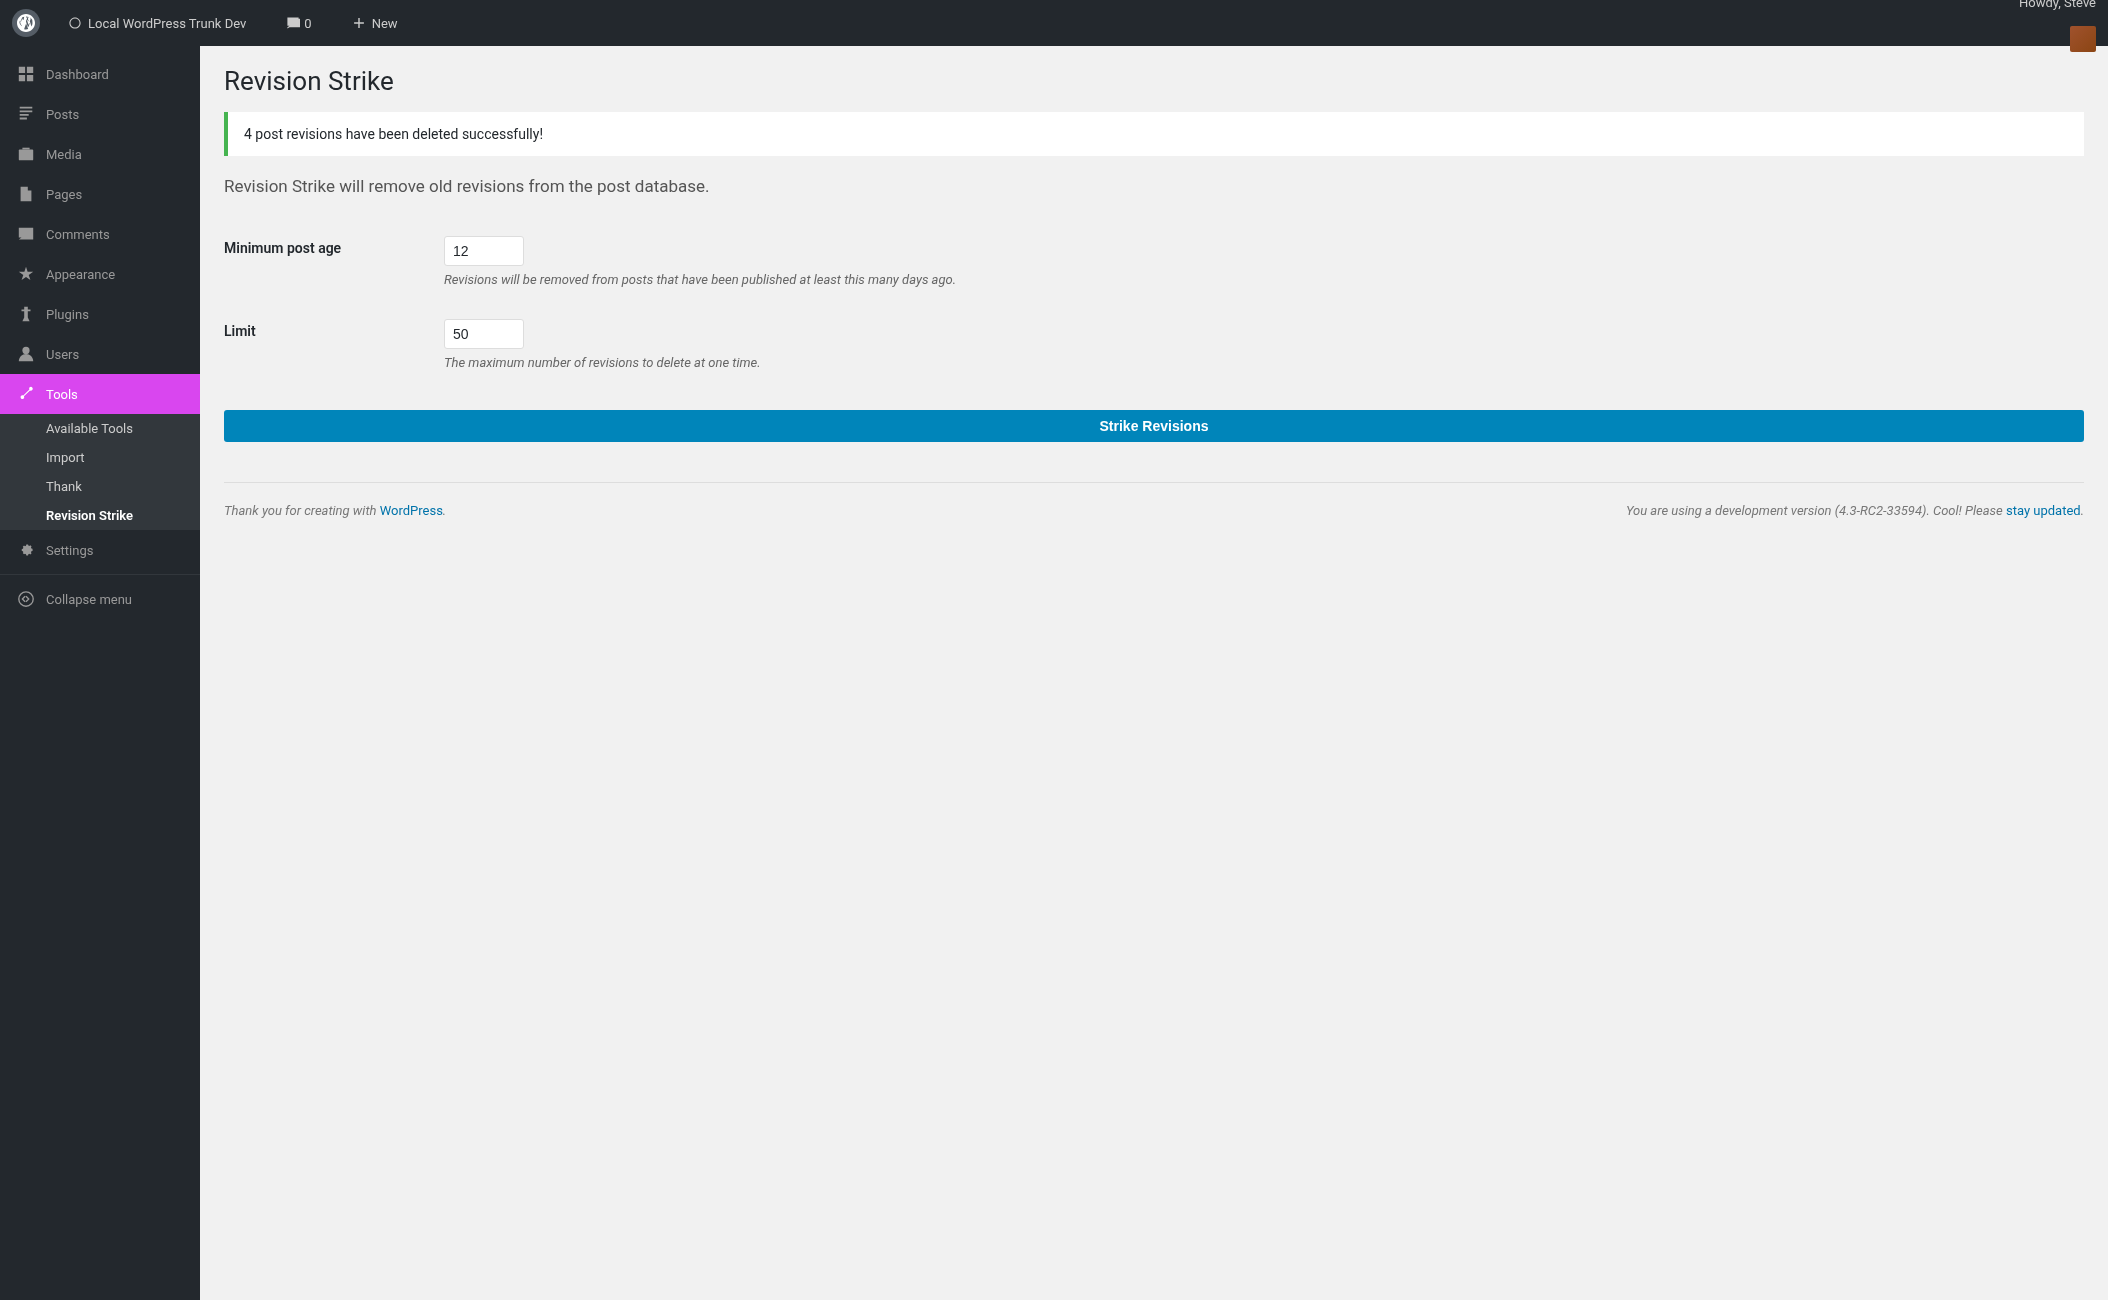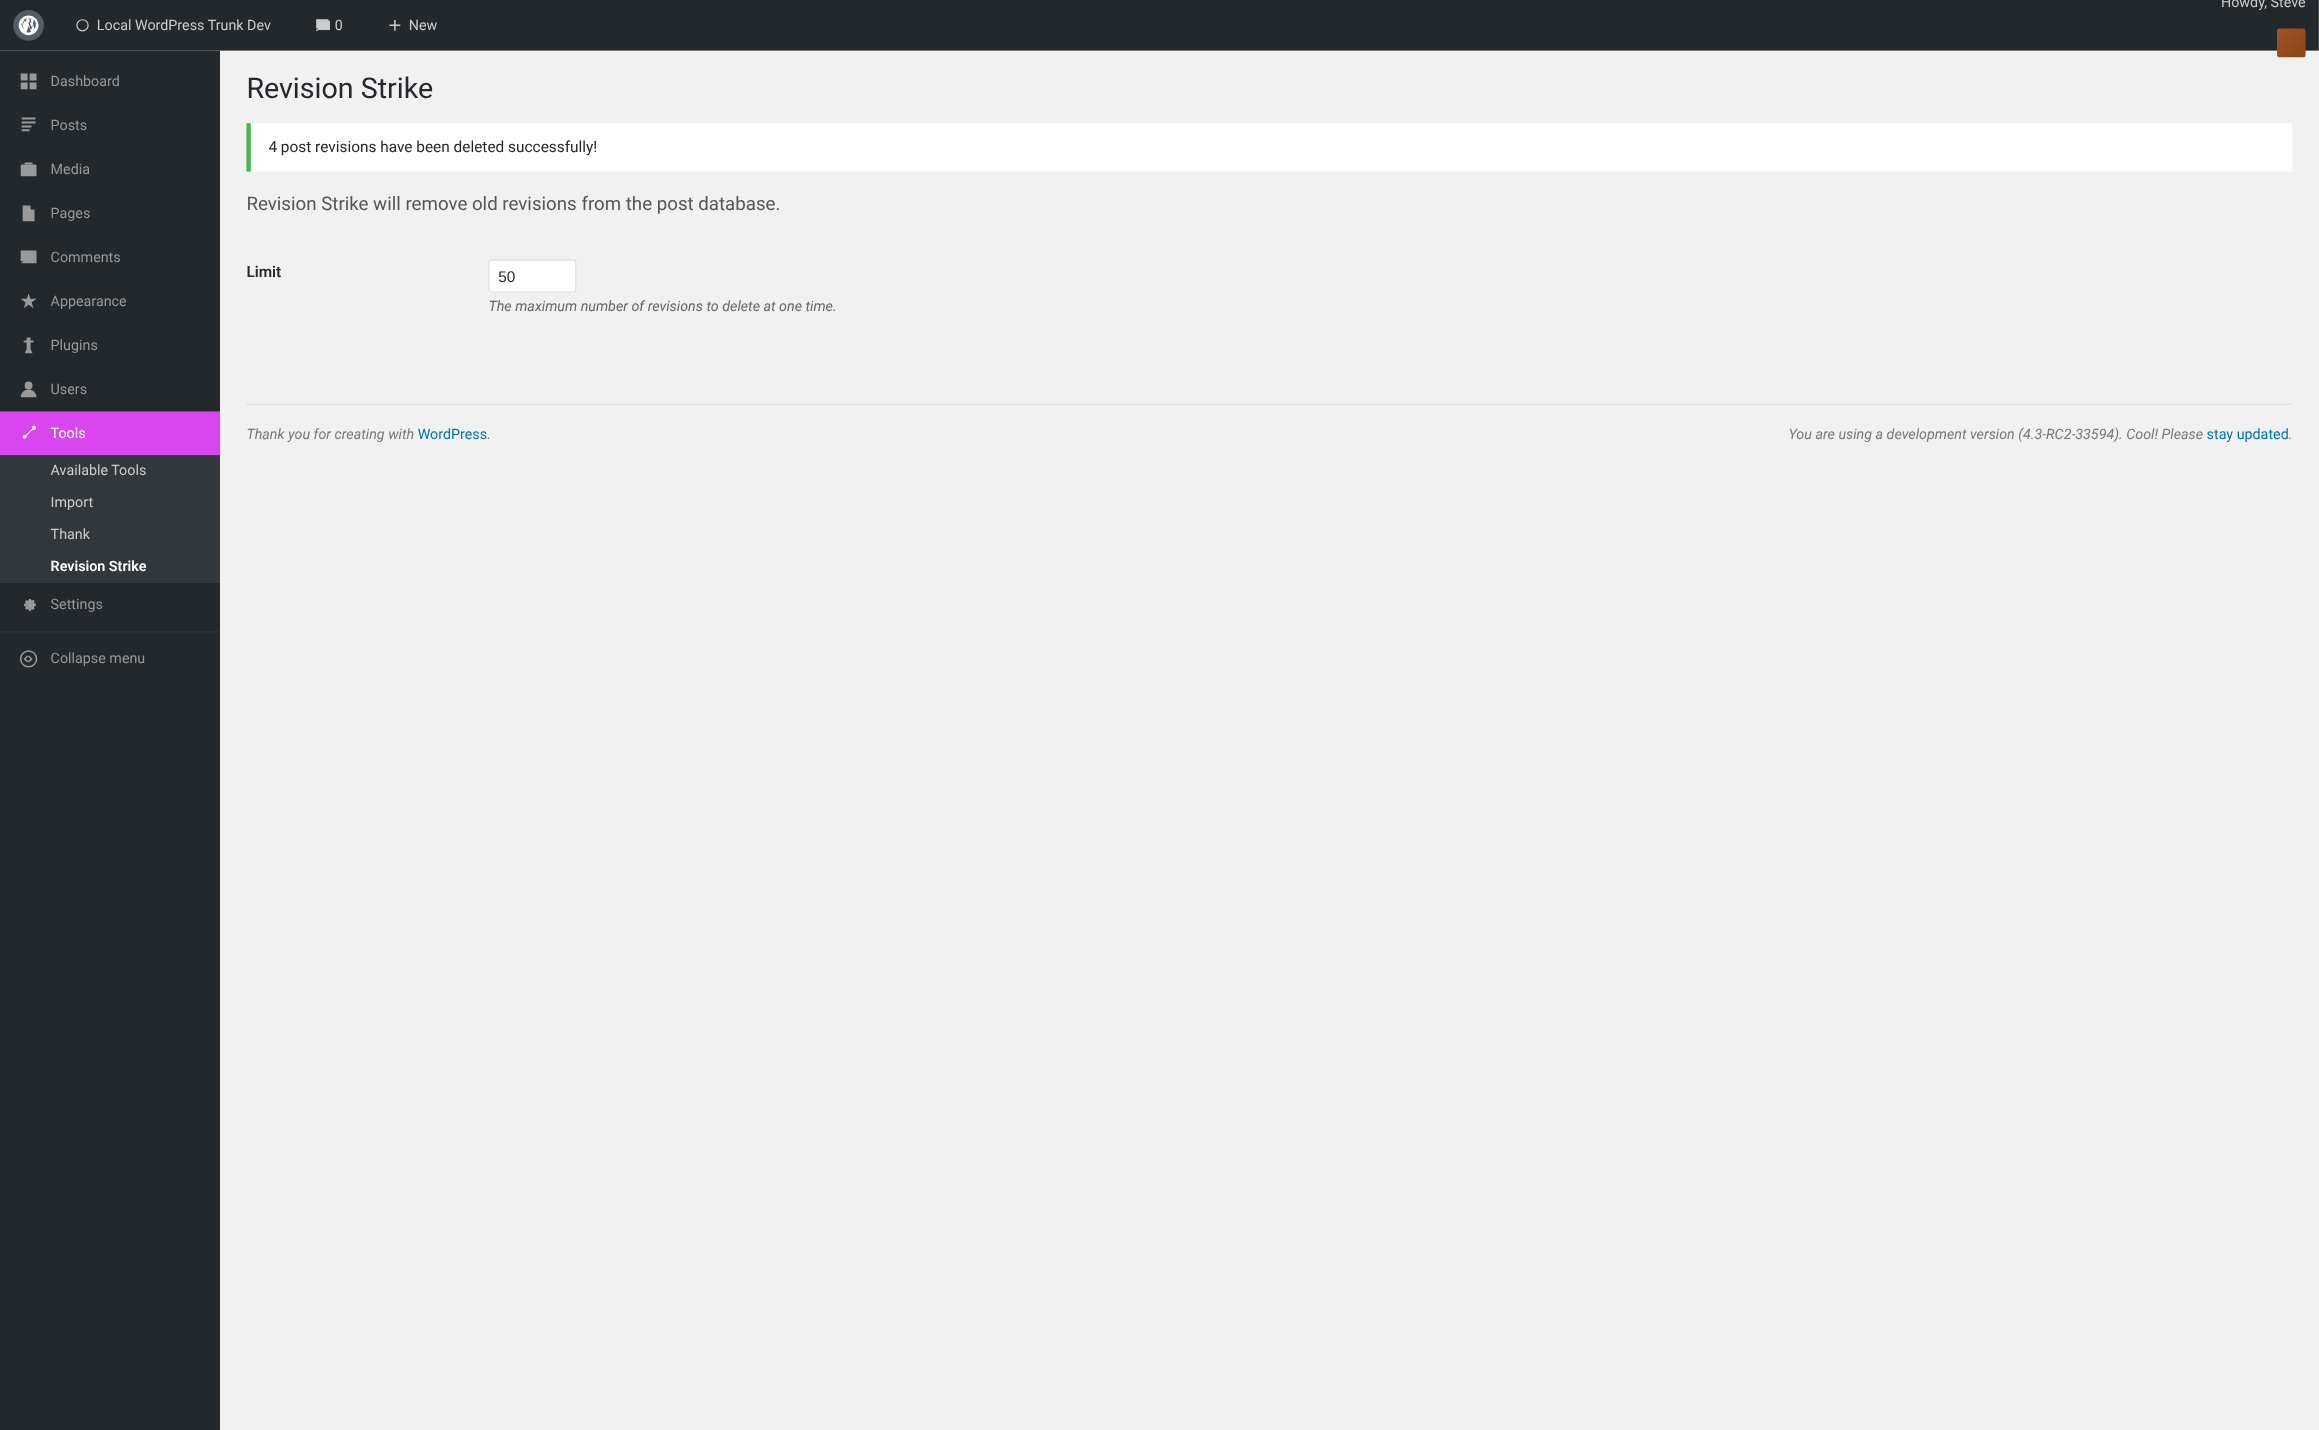--- a/index.html
+++ b/index.html
@@ -278,29 +278,37 @@
 
     <div class="success-notice">
       <span>4 post revisions have been deleted successfully!</span>
     </div>
 
     <p class="intro-text">Revision Strike will remove old revisions from the post database.</p>
 
     <table class="form-table">
       <tbody>
         <tr>
+          <th>Minimum post age</th>
+          <td>
+            <input type="number" value="12" style="">
+            <span class="description">Revisions will be removed from posts that have been published at least this many days ago.</span>
+          </td>
+        </tr>
+        <tr>
           <th>Limit</th>
           <td>
             <input type="number" value="50" style="">
             <span class="description">The maximum number of revisions to delete at one time.</span>
           </td>
         </tr>
       </tbody>
     </table>
 
+    <button class="button-primary">Strike Revisions</button>
 
     <div class="wp-footer">
       <div>
         <span>Thank you for creating with </span><a href="#">WordPress</a><span>.</span>
       </div>
       <div>
         <span>You are using a development version (4.3-RC2-33594). Cool! Please </span><a href="#">stay updated</a><span>.</span>
       </div>
     </div>
   </div>

